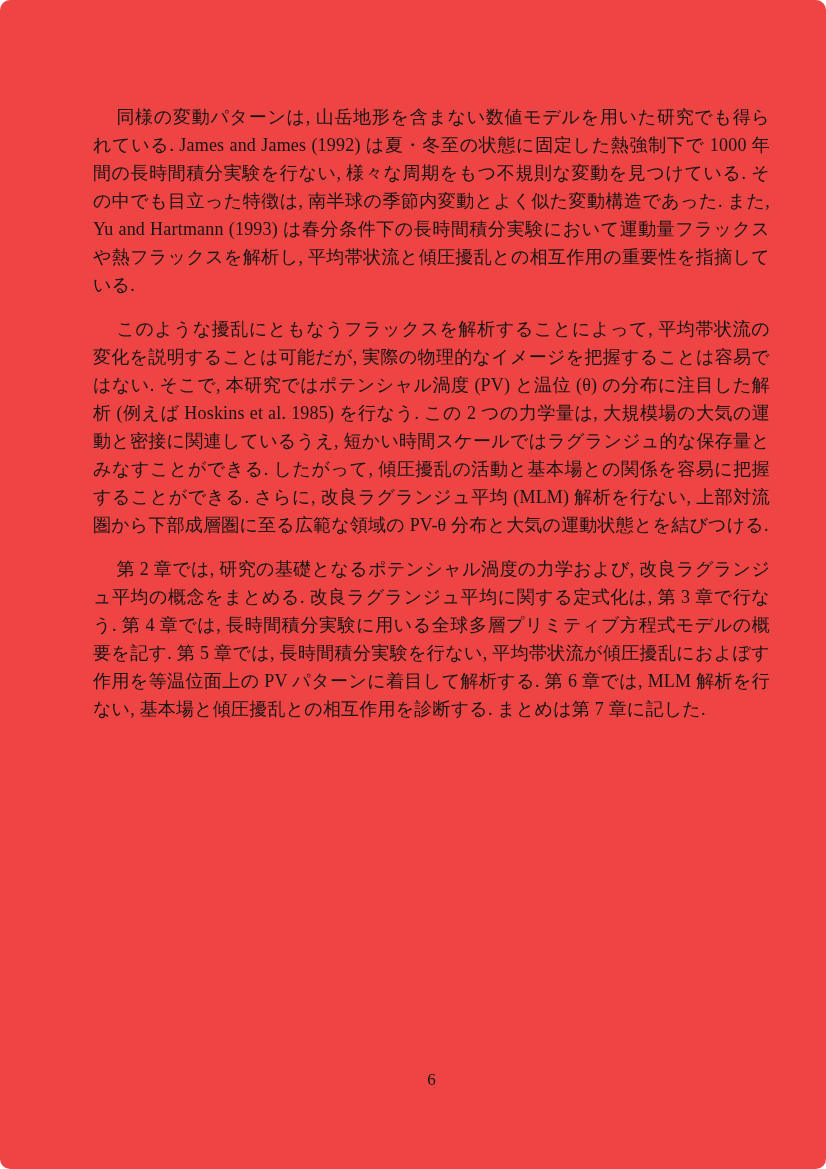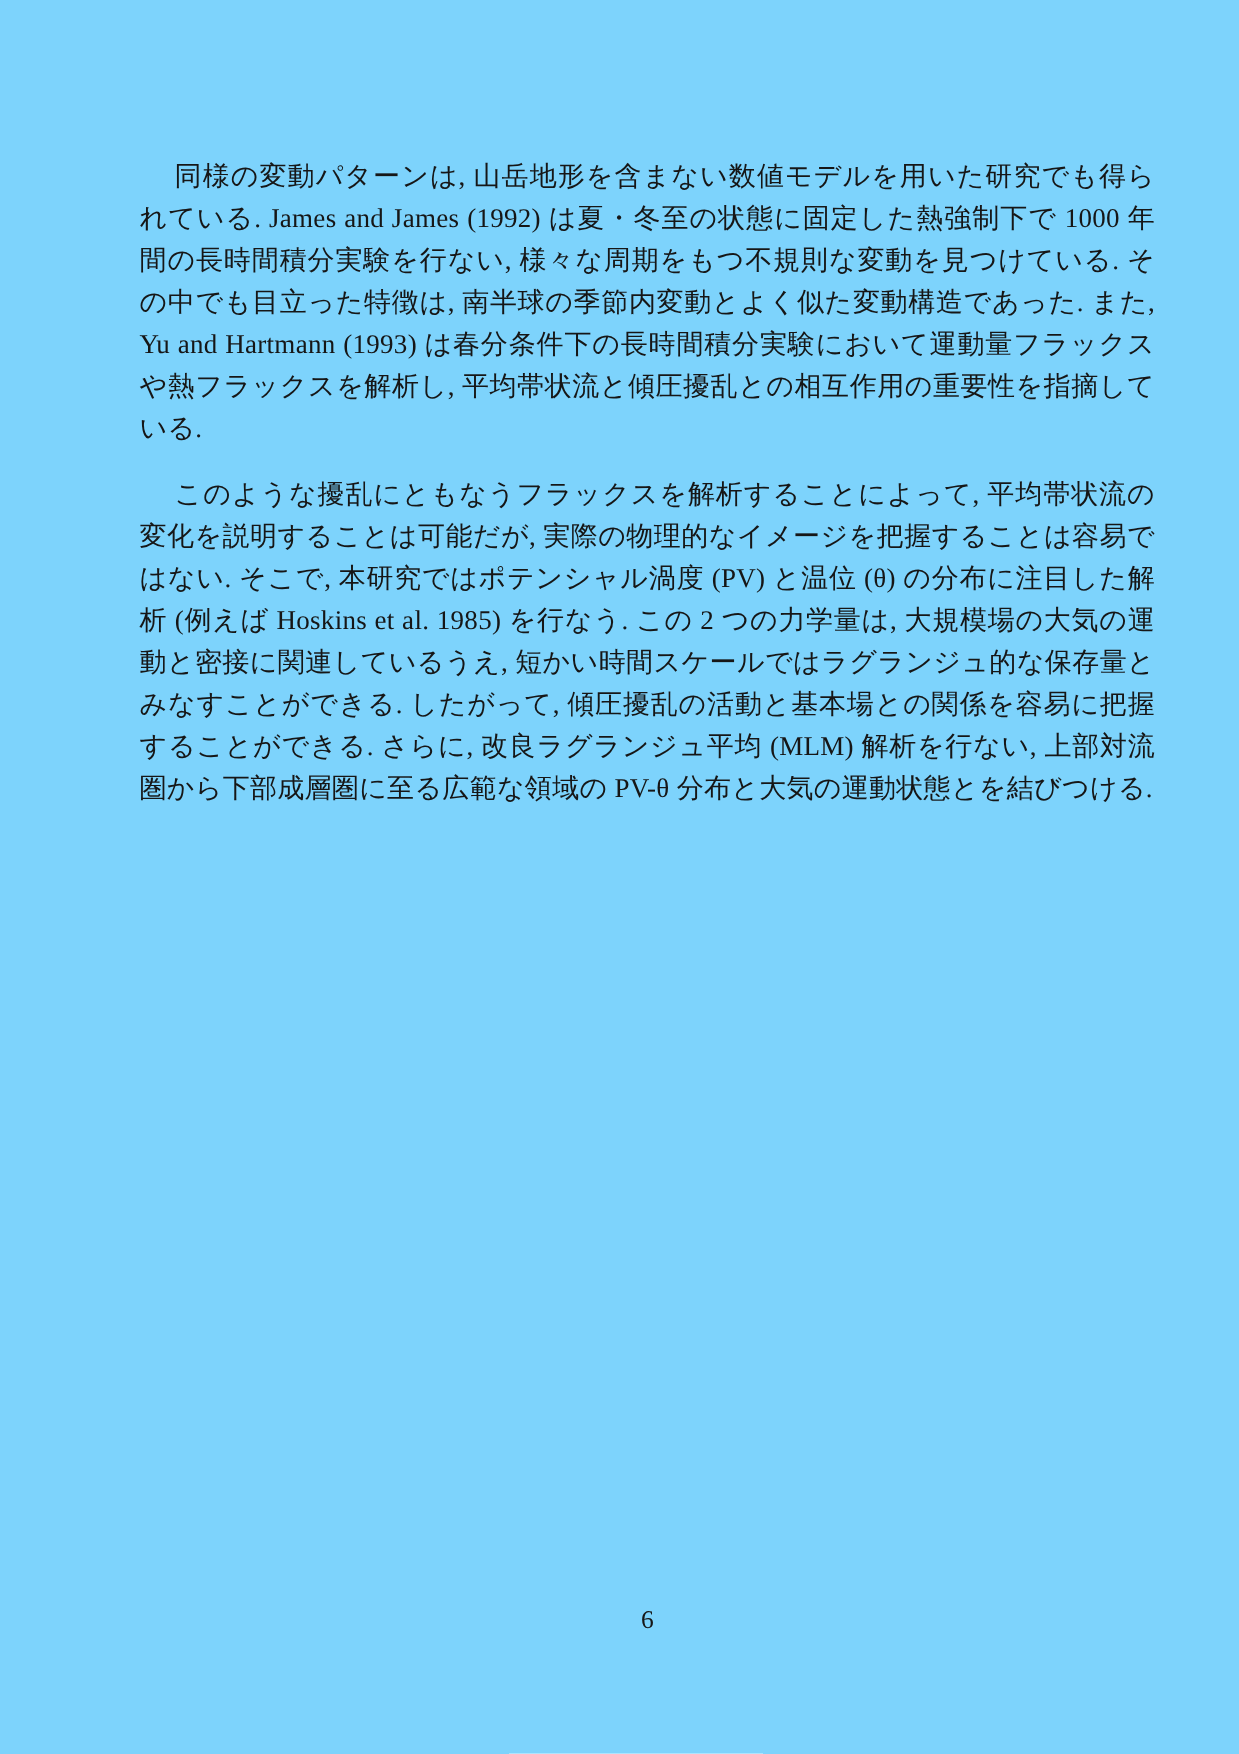--- a/index.html
+++ b/index.html
@@ -11,21 +11,22 @@
     width: 826px;
     height: 1169px;
     position: relative;
     overflow: hidden;
     font-family: "Liberation Serif", "DejaVu Serif", serif;
     color: #161616;
   }
   .page {
     position: absolute;
     inset: 0;
-    background: #7dd3fc;
+    background: #ef4444;
+    border-radius: 10px;
   }
   .text-block {
     position: absolute;
     left: 93px;
     top: 103px;
     width: 677px;
   }
   .text-block p {
     margin: 0 0 16px 0;
     font-size: 18px;
@@ -46,17 +47,18 @@
   }
 </style>
 </head>
 <body>
 
 <div class="page">
 
   <main class="text-block">
     <p>同様の変動パターンは, 山岳地形を含まない数値モデルを用いた研究でも得られている. James and James (1992) は夏・冬至の状態に固定した熱強制下で 1000 年間の長時間積分実験を行ない, 様々な周期をもつ不規則な変動を見つけている. その中でも目立った特徴は, 南半球の季節内変動とよく似た変動構造であった. また, Yu and Hartmann (1993) は春分条件下の長時間積分実験において運動量フラックスや熱フラックスを解析し, 平均帯状流と傾圧擾乱との相互作用の重要性を指摘している.</p>
     <p>このような擾乱にともなうフラックスを解析することによって, 平均帯状流の変化を説明することは可能だが, 実際の物理的なイメージを把握することは容易ではない. そこで, 本研究ではポテンシャル渦度 (PV) と温位 (θ) の分布に注目した解析 (例えば Hoskins et al. 1985) を行なう. この 2 つの力学量は, 大規模場の大気の運動と密接に関連しているうえ, 短かい時間スケールではラグランジュ的な保存量とみなすことができる. したがって, 傾圧擾乱の活動と基本場との関係を容易に把握することができる. さらに, 改良ラグランジュ平均 (MLM) 解析を行ない, 上部対流圏から下部成層圏に至る広範な領域の PV-θ 分布と大気の運動状態とを結びつける.</p>
+    <p>第 2 章では, 研究の基礎となるポテンシャル渦度の力学および, 改良ラグランジュ平均の概念をまとめる. 改良ラグランジュ平均に関する定式化は, 第 3 章で行なう. 第 4 章では, 長時間積分実験に用いる全球多層プリミティブ方程式モデルの概要を記す. 第 5 章では, 長時間積分実験を行ない, 平均帯状流が傾圧擾乱におよぼす作用を等温位面上の PV パターンに着目して解析する. 第 6 章では, MLM 解析を行ない, 基本場と傾圧擾乱との相互作用を診断する. まとめは第 7 章に記した.</p>
   </main>
 
   <footer class="page-number">6</footer>
 
 </div>
 
 </body></html>

